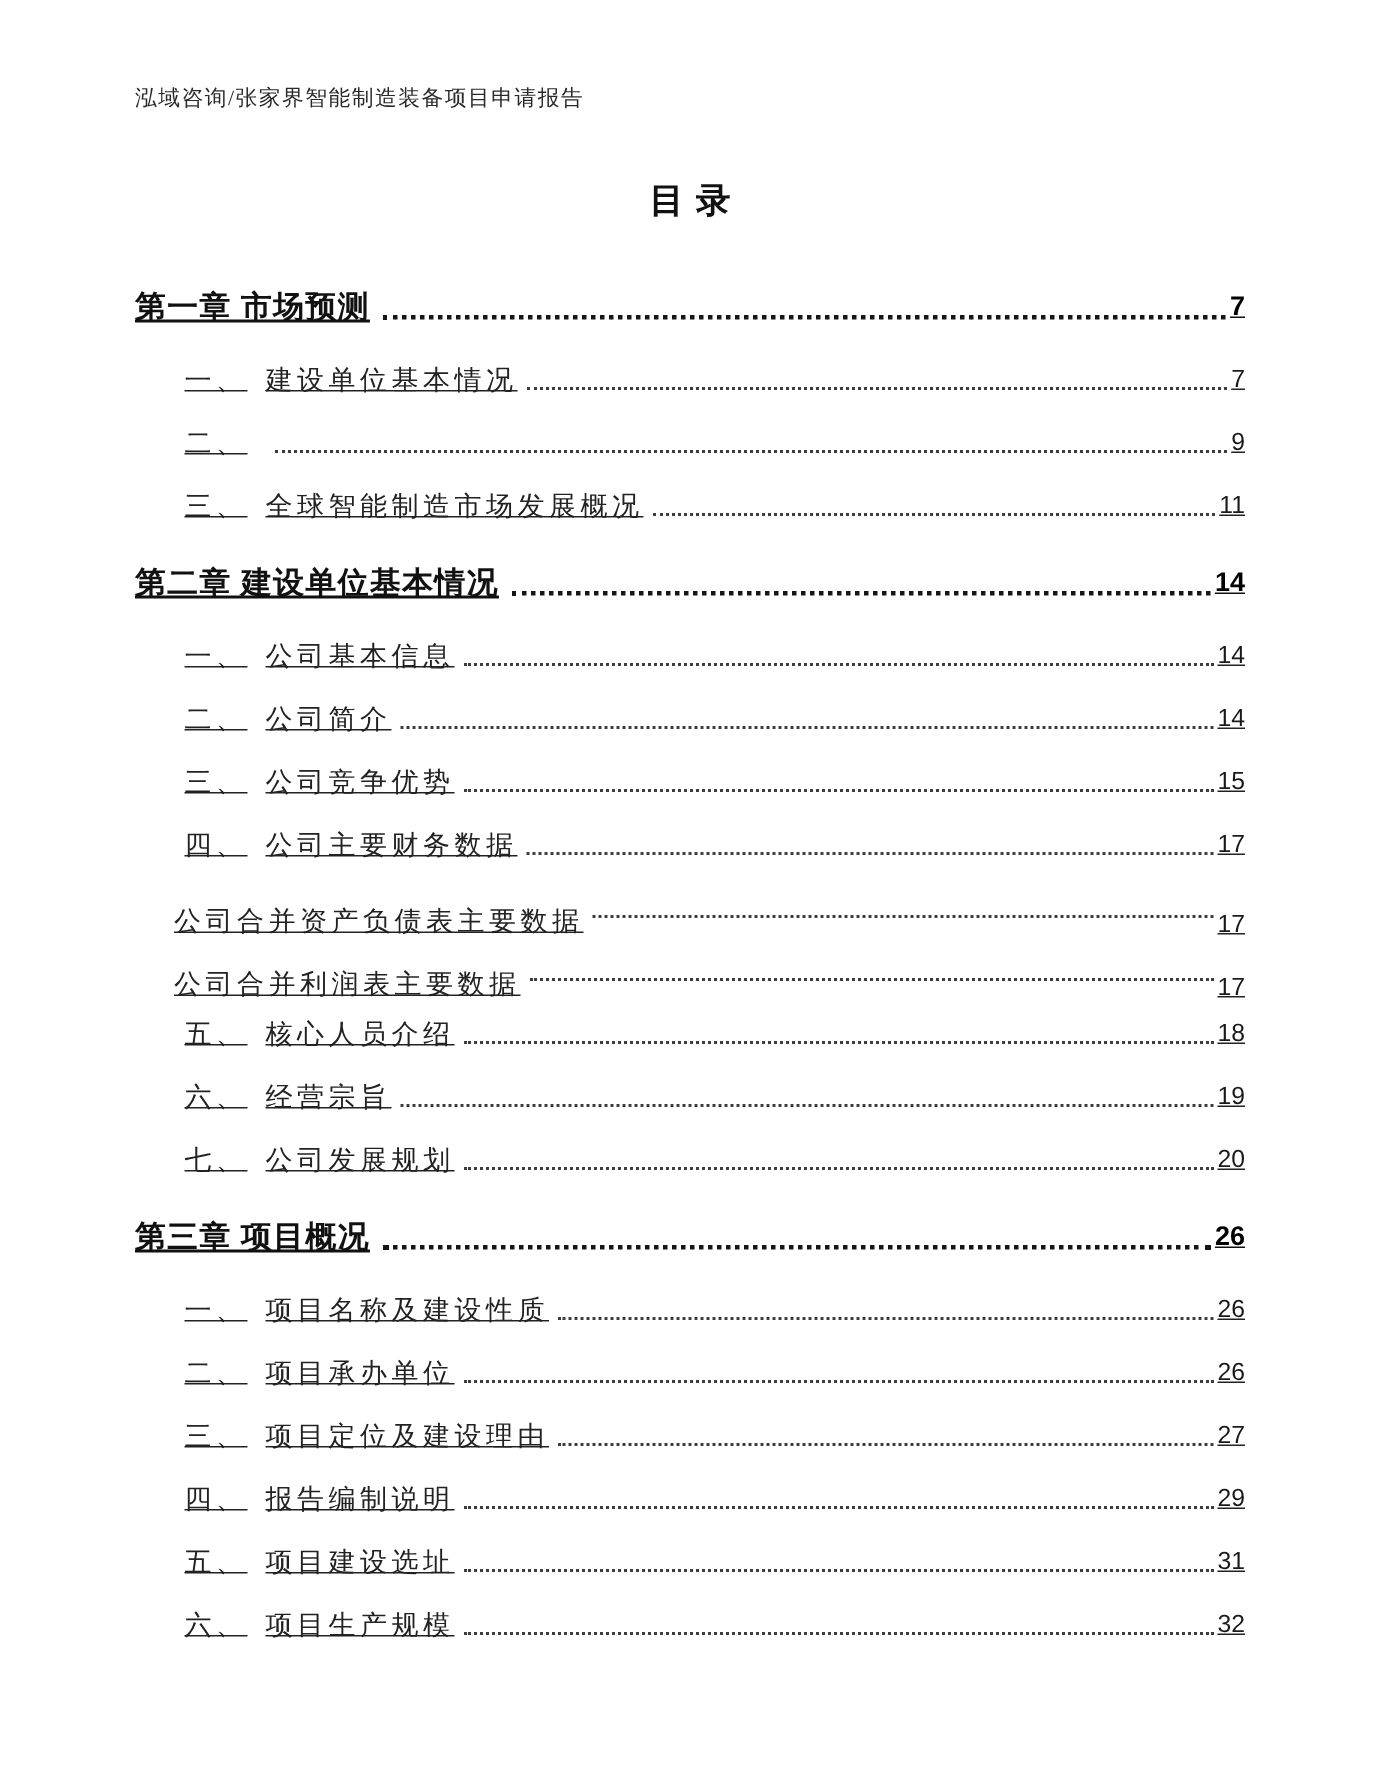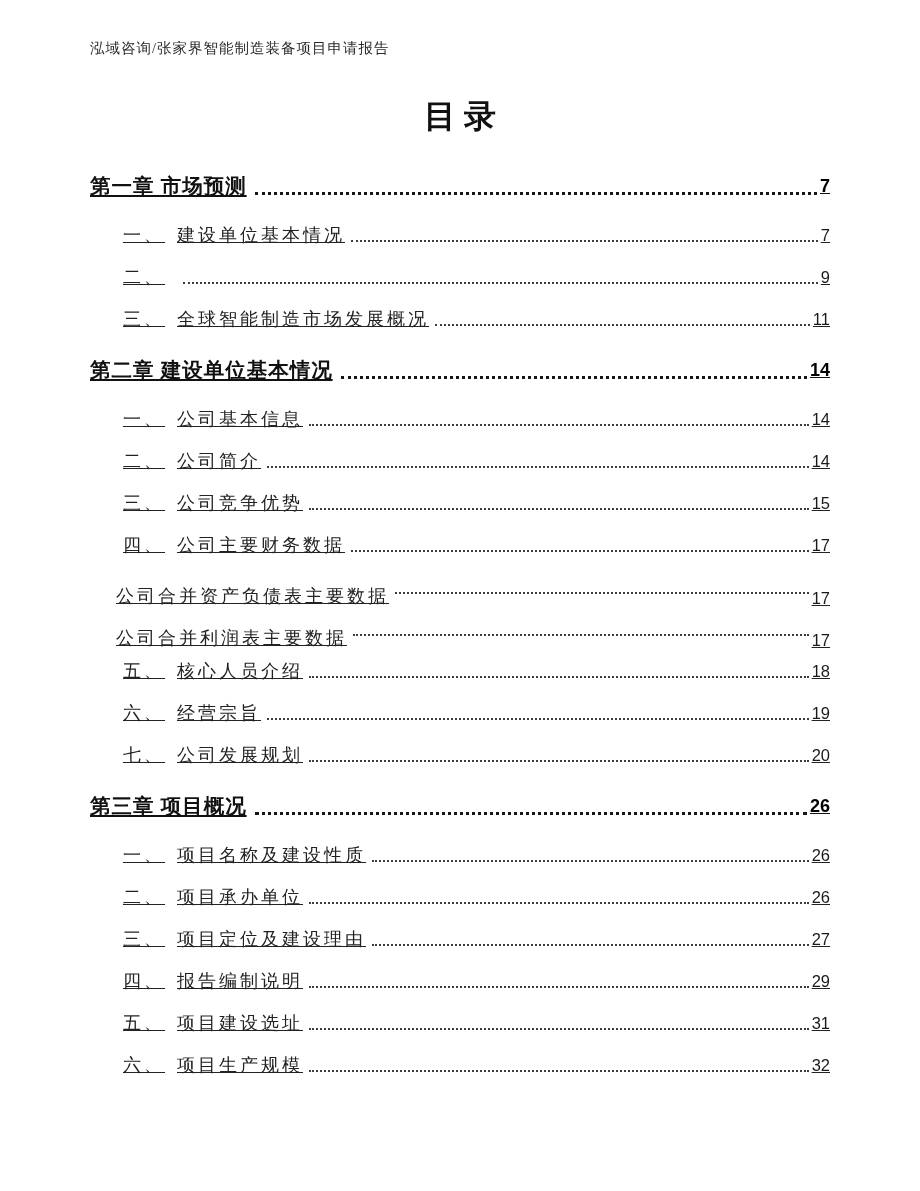--- a/index.html
+++ b/index.html
@@ -4,34 +4,34 @@
 <style>
   html, body { margin: 0; padding: 0; background: #ffffff; }
   body {
     width: 920px; height: 1191px; overflow: hidden;
     font-family: "Liberation Serif", serif;
     color: #1c1c1c;
   }
   .page {
     box-sizing: border-box;
     width: 920px; height: 1035px;
-    padding: 38px 90px 0 90px;
+    padding: 56px 90px 0 90px;
     background: #ffffff;
     position: relative;
   }
   .doc-header {
     font-size: 14.5px;
     line-height: 20px;
     letter-spacing: 1px;
     color: #2a2a2a;
   }
   .doc-title {
     margin: 38px 0 30px 0;
     text-align: center;
-    font-size: 32px;
+    font-size: 23px;
     line-height: 40px;
     font-weight: 700;
     letter-spacing: 8px;
     text-indent: 8px; 
     color: #111;
   }
   .toc { width: 100%; }
   .row { display: flex; align-items: center; text-decoration: underline; }
   .chapter-row {
     height: 40px;

